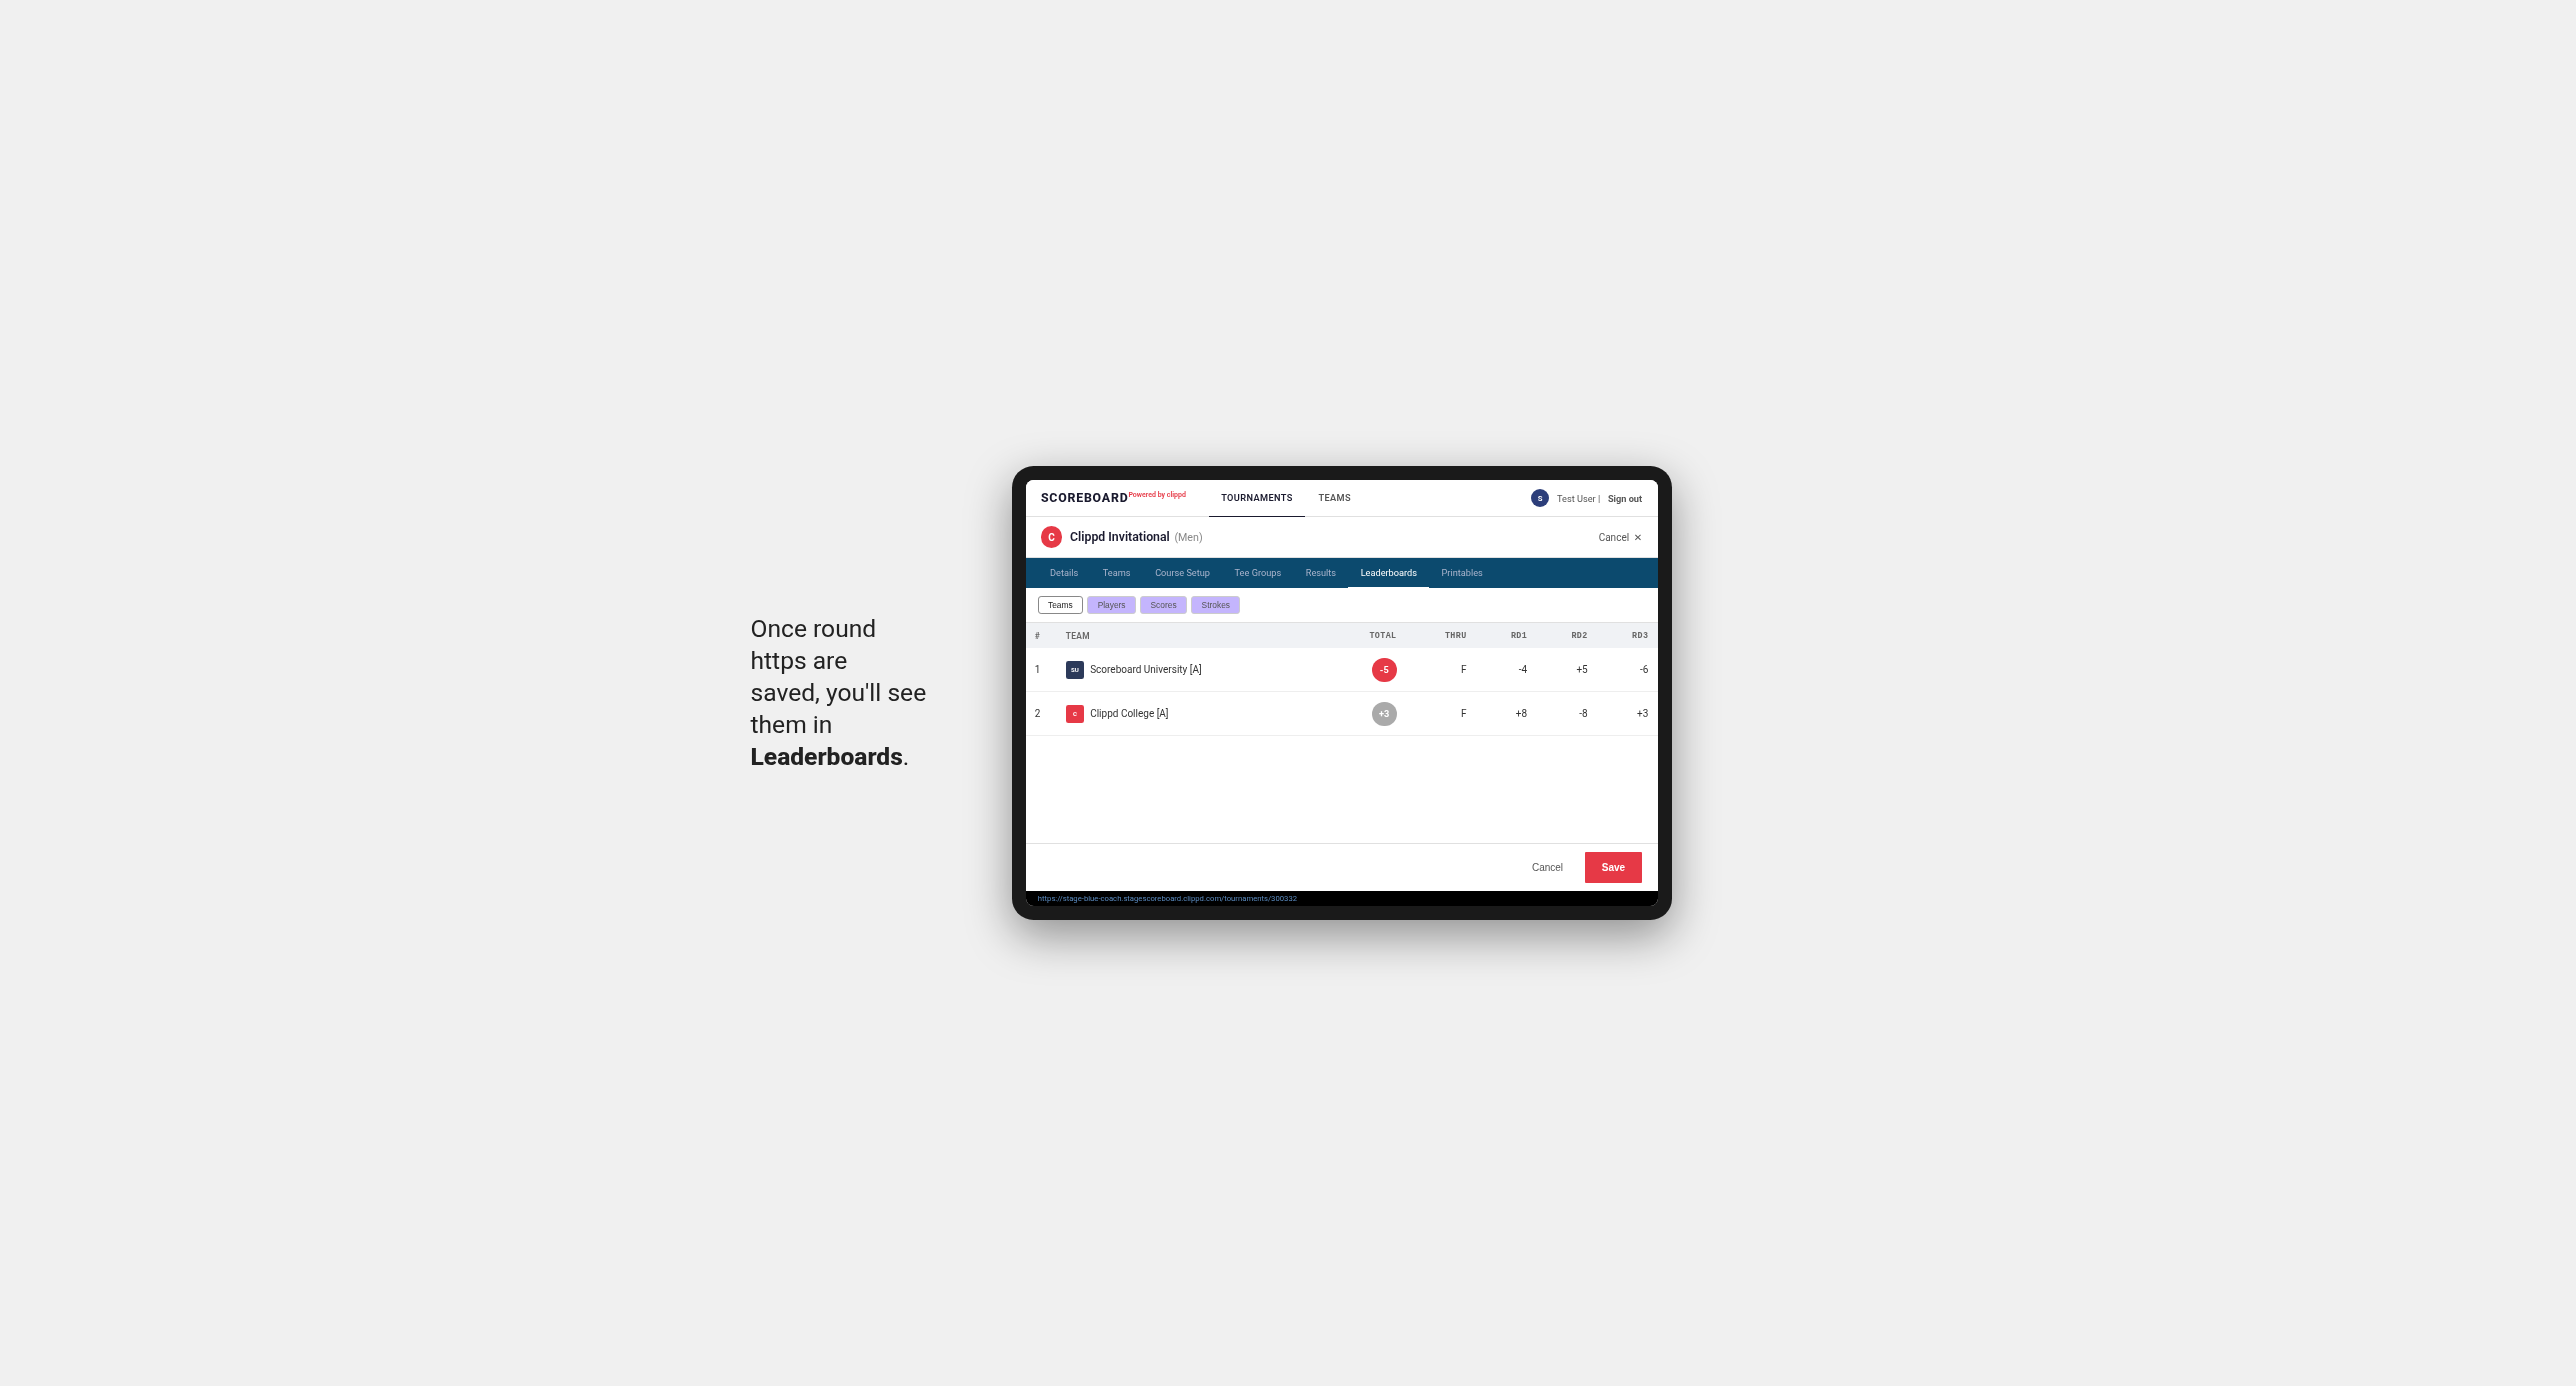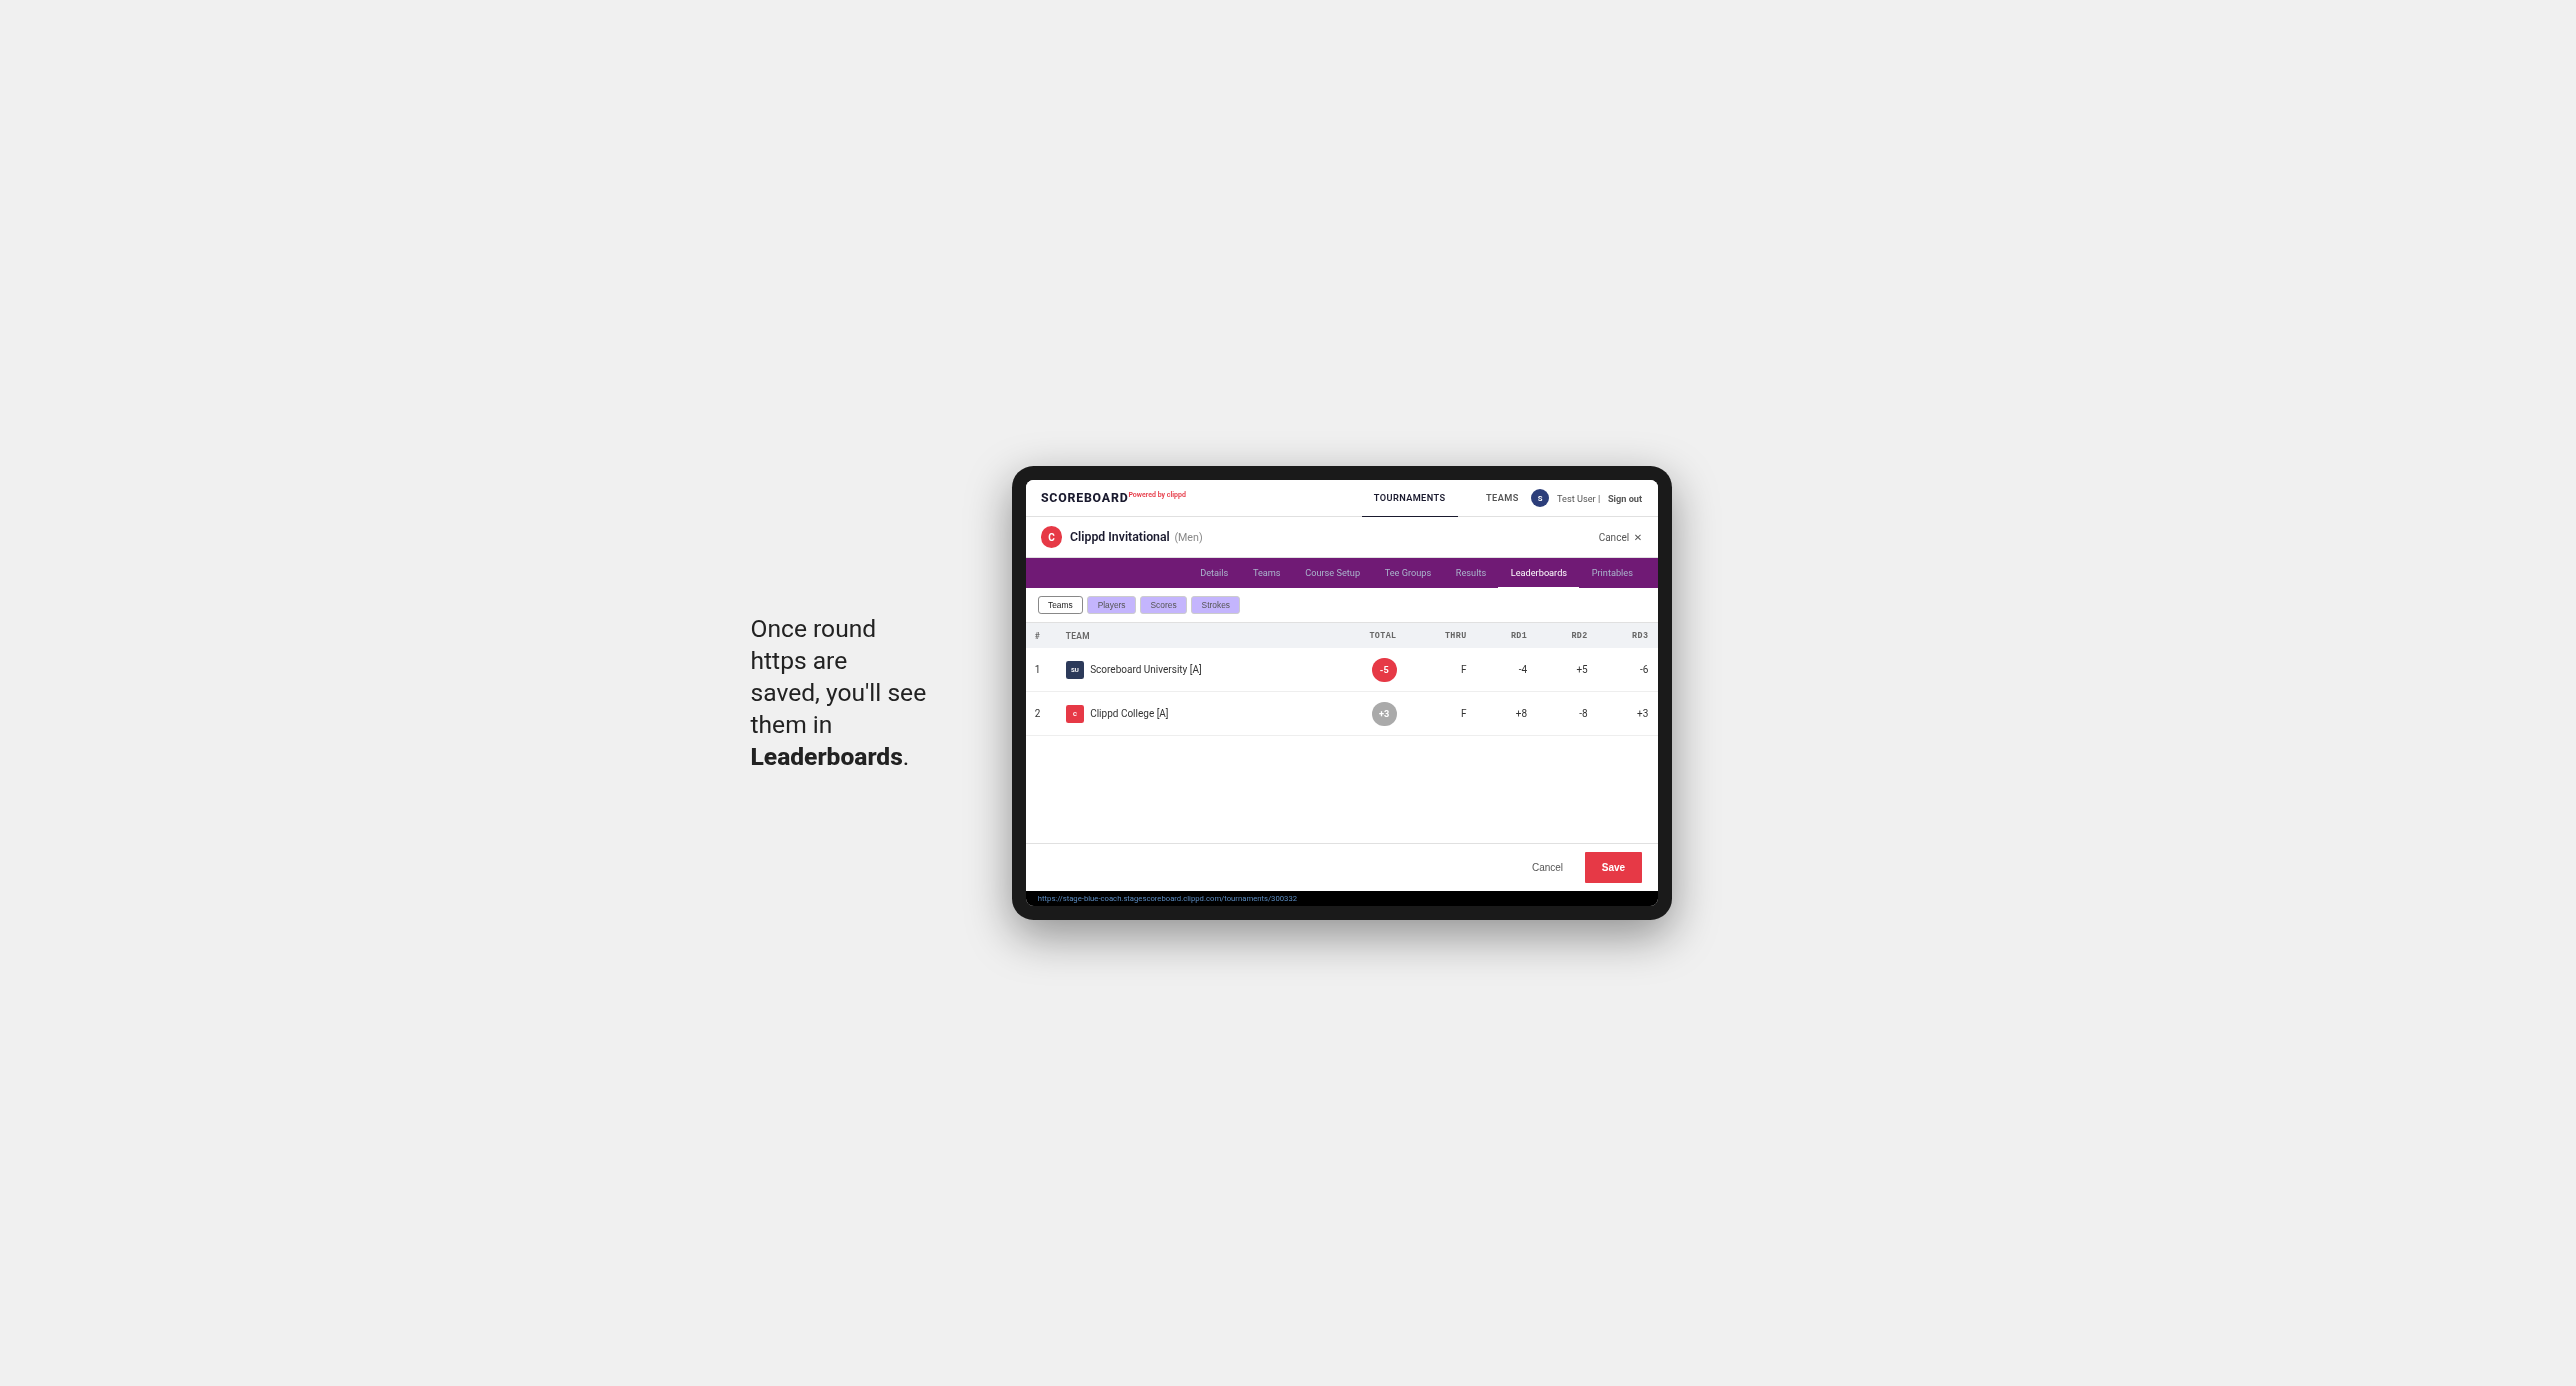--- a/index.html
+++ b/index.html
@@ -74,23 +74,22 @@
       font-size: 7px;
       color: #888;
     }
     .logo-sub span {
       color: #e63946;
       font-weight: 600;
     }
 
     .nav-links {
       display: flex;
-      gap: 16px;
+      gap: 1px;
       flex: 1;
-      justify-content: flex-end;
     }
 
     .nav-link {
       padding: 0 12.3px;
       height: 37px;
       display: flex;
       align-items: center;
       font-size: 9.2px;
       font-weight: 600;
       color: #555;
@@ -171,24 +170,23 @@
       display: flex;
       align-items: center;
       gap: 4.6px;
       font-size: 10px;
       color: #555;
       cursor: pointer;
     }
 
     
     .main-tabs {
-      background: #701a75;
+      background: #0c4a6e;
       display: flex;
       padding: 0 12.3px;
-      justify-content: flex-end;
     }
 
     .main-tab {
       padding: 9.2px 12.3px;
       font-size: 9.2px;
       color: #aab4cc;
       cursor: pointer;
       border-bottom: 1.5px solid transparent;
       text-transform: none;
     }

